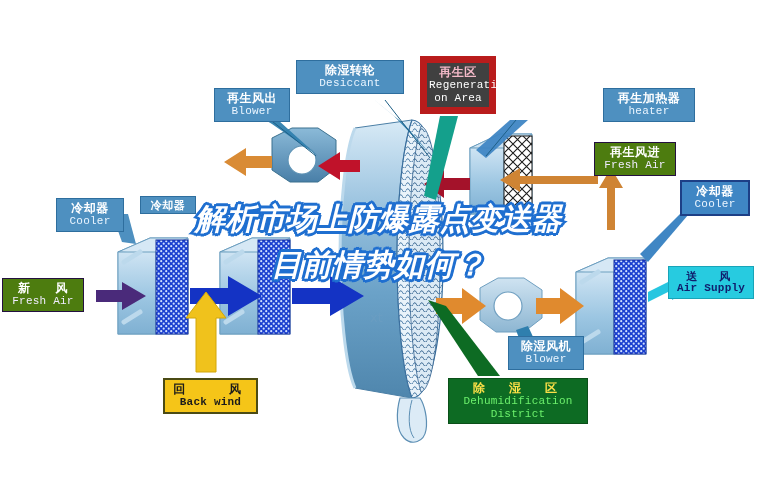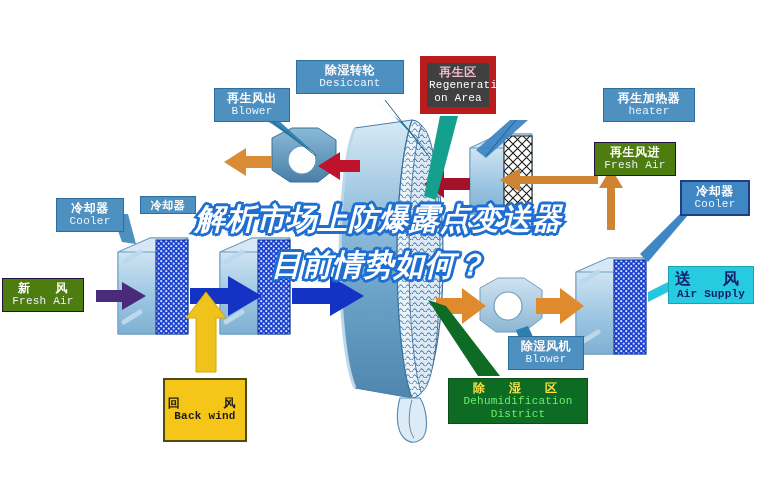--- a/index.html
+++ b/index.html
@@ -45,21 +45,21 @@
   .lbl.green .cn{color:#fde047;font-size:12px;letter-spacing:.5em;}
   .lbl.green .en{color:#6cf06c;font-size:11px;}
 
   
   .lbl.yellow{background:#f5c518;border:2px solid #4b4b14;}
   .lbl.yellow .cn{color:#1b1b1b;font-size:12px;letter-spacing:.55em;}
   .lbl.yellow .en{color:#1b1b1b;font-size:11px;font-weight:700;}
 
   
   .lbl.cyan{background:#27cbe0;border:1px solid #18a4b8;}
-  .lbl.cyan .cn{color:#10206e;font-size:16px;letter-spacing:.5em;}
+  .lbl.cyan .cn{color:#10206e;font-size:11px;letter-spacing:.5em;}
   .lbl.cyan .en{color:#10206e;font-size:11px;font-weight:700;}
 
   
   #headline{position:absolute;left:0;top:198px;width:757px;z-index:60;
             text-align:center;pointer-events:none;}
   #headline div{font-family:Liberation Mono, monospace;
        font-weight:700;font-style:italic;font-size:30px;line-height:46px;
        color:#ffffff;letter-spacing:.02em;
        -webkit-text-stroke:4px #1f6fd0;
        paint-order:stroke fill;
@@ -310,21 +310,21 @@
 
   <div class="lbl steel" style="left:140px;top:196px;width:56px;padding:2px 2px;">
     <span class="cn" style="font-size:11px;">冷却器</span>
   </div>
 
   <div class="lbl purple" style="left:2px;top:278px;width:82px;padding:3px 2px;">
     <span class="cn">新　　风</span>
     <span class="en">Fresh Air</span>
   </div>
 
-  <div class="lbl yellow" style="left:163px;top:378px;width:84px;padding:17px 2px;">
+  <div class="lbl yellow" style="left:163px;top:378px;width:95px;padding:3px 2px;">
     <span class="cn">回　　风</span>
     <span class="en">Back wind</span>
   </div>
 
   <div class="lbl steel" style="left:508px;top:336px;width:76px;padding:3px 2px;">
     <span class="cn">除湿风机</span>
     <span class="en">Blower</span>
   </div>
 
   <div class="lbl green" style="left:448px;top:378px;width:140px;padding:3px 2px;">

